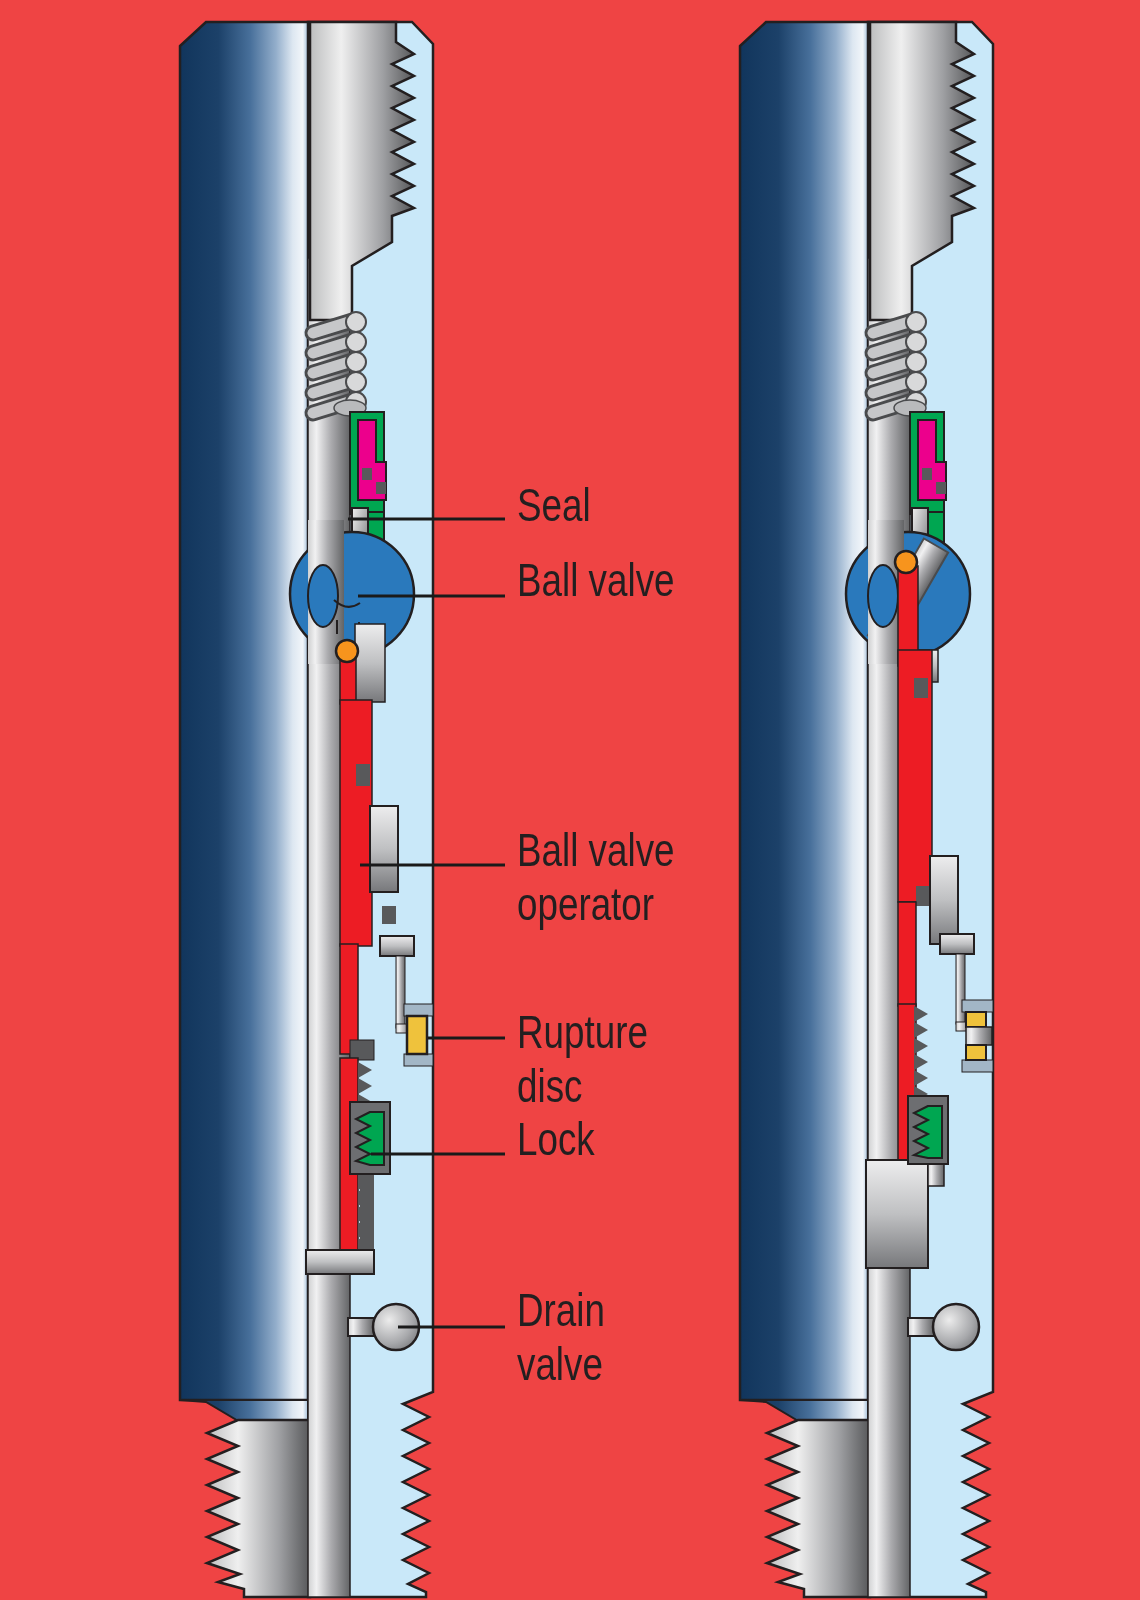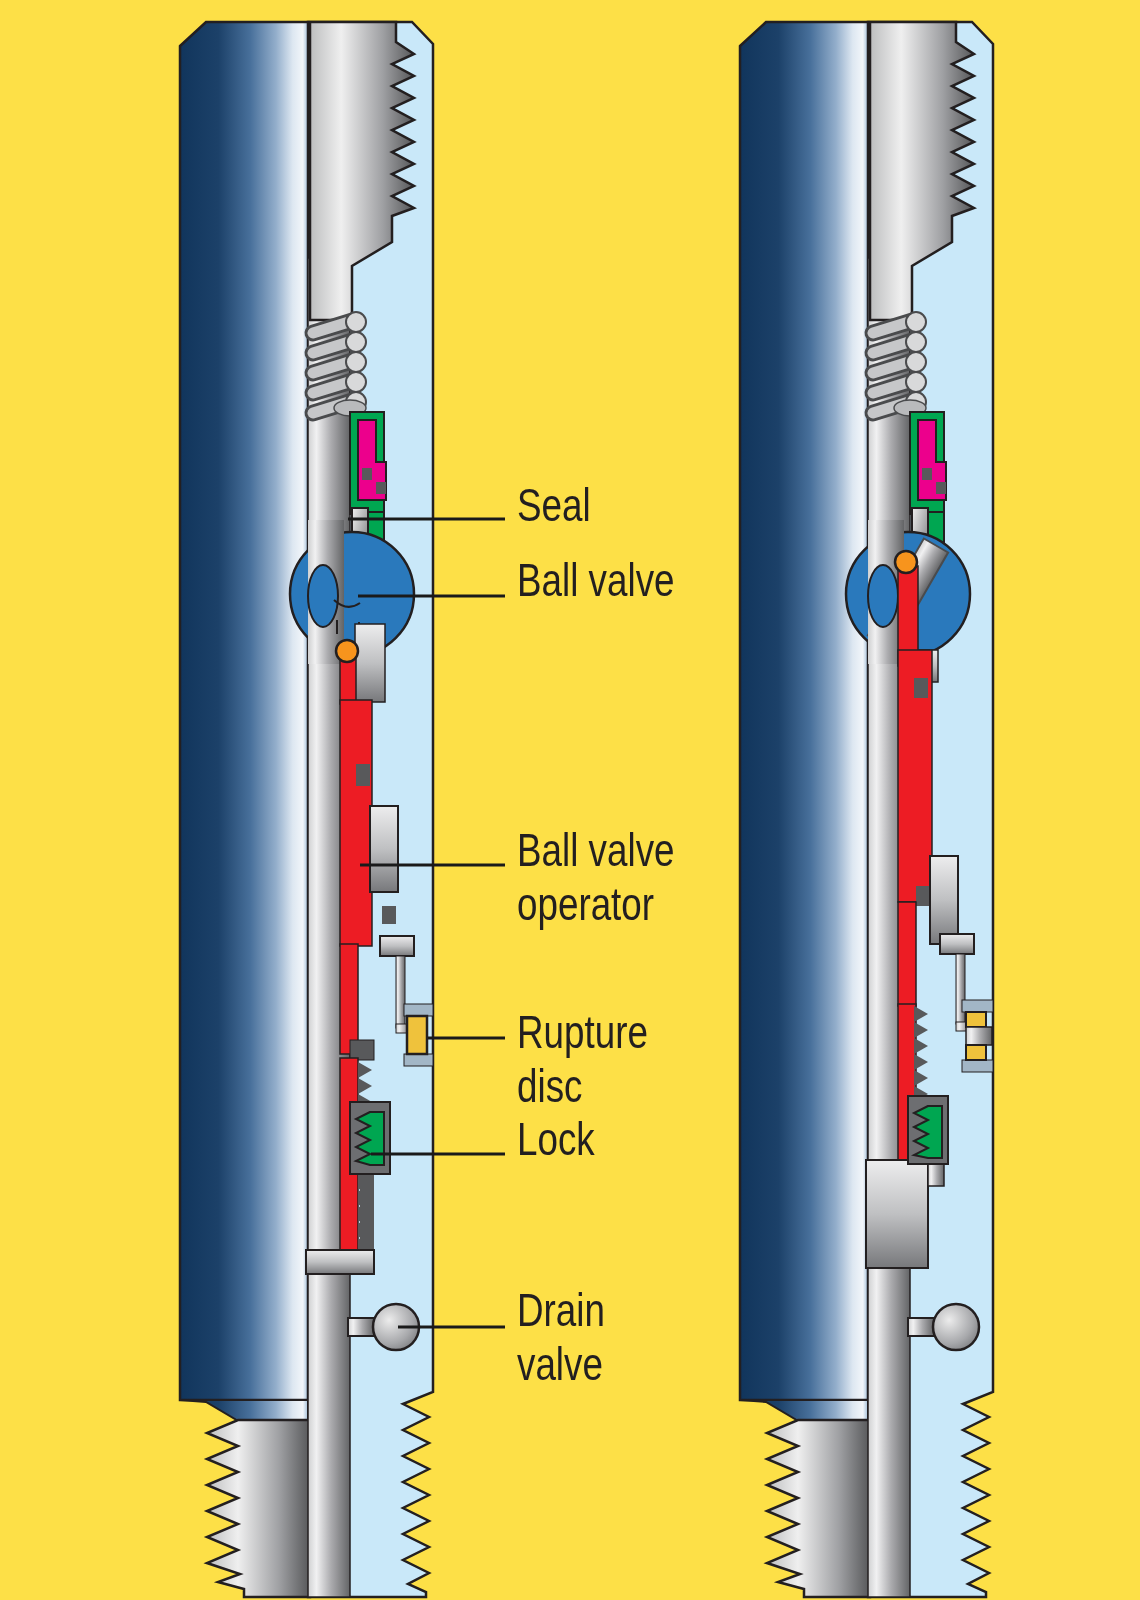--- a/index.html
+++ b/index.html
@@ -1,16 +1,16 @@
 <!DOCTYPE html>
 <html style="--body_blue_dark: #11355c; --body_blue_light: #dde7f1; --chamber_blue: #c9e8f9; --metal_light: #f1f1f2; --metal_dark: #636466; --part_gray: #58595b; --operator_red: #ed1c24; --seal_green: #00a651; --seal_magenta: #ec008c; --pin_orange: #f7941d; --rupture_yellow: #efc23c; --ball_blue: #2a79bc; --label_text: #231f20; --leader_line: #1a1a1a;"><head>
 <meta charset="utf-8">
 <style>
   html,body{margin:0;padding:0;background:#ffffff;}
-  .stage{position:relative;width:1140px;height:1600px;background:#fde047;overflow:hidden;
+  .stage{position:relative;width:1140px;height:1600px;background:#ef4444;overflow:hidden;
          font-family:"Liberation Sans",sans-serif;}
   .stage svg{position:absolute;left:0;top:0;}
   .lbl{position:absolute;left:517px;font:400 46px/54px "Liberation Sans",sans-serif;
        color:var(--label_text,#231f20);transform:scaleX(.8);transform-origin:0 0;white-space:nowrap;}
 </style>
 </head>
 <body>
 
 <div class="stage">
 

